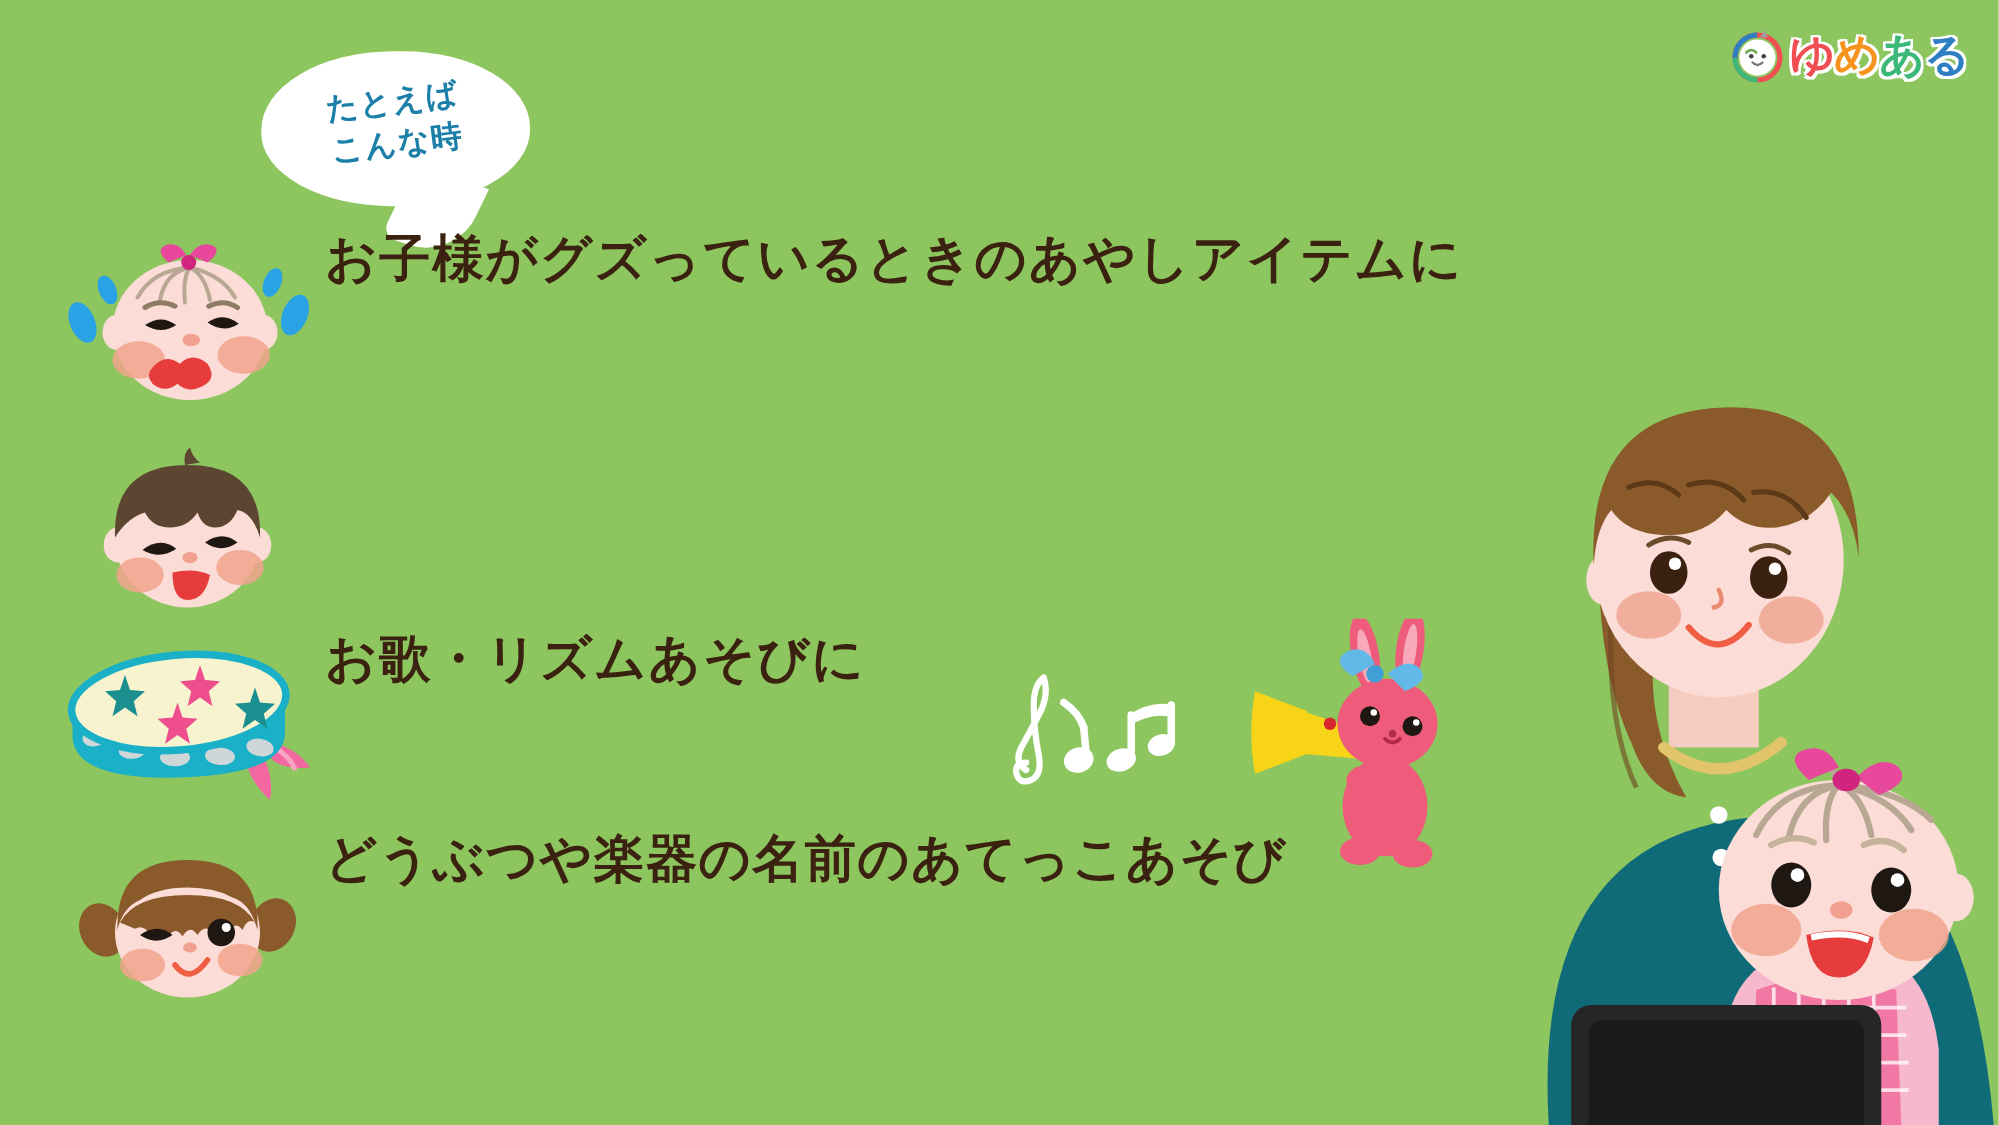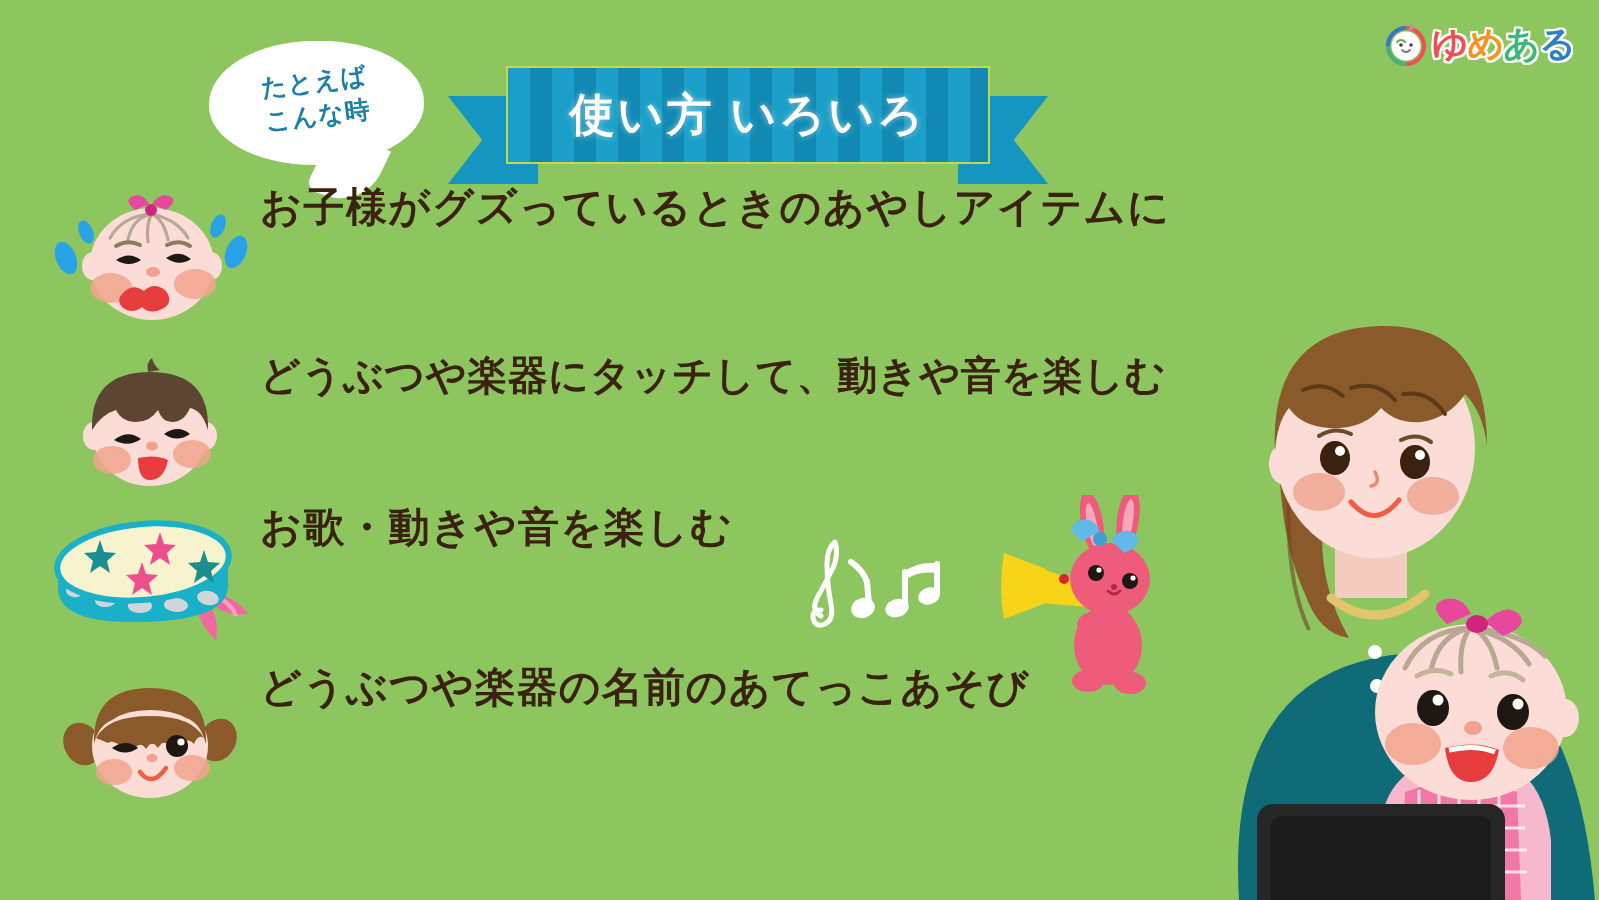--- a/index.html
+++ b/index.html
@@ -234,27 +234,20 @@
 
   <div id="bubble">
     <div class="bubble-tail"></div>
     <div class="bubble-body"></div>
     <div class="bubble-text">
       <div>たとえば</div>
       <div>こんな時</div>
     </div>
   </div>
 
-  <div id="ribbon">
-    <div class="tail left"></div>
-    <div class="tail right"></div>
-    <div class="band">
-      <div class="band-title">使い方 いろいろ</div>
-    </div>
-  </div>
 
   <div class="row" id="row-0">
     <div class="icon-slot">
       <svg viewBox="0 0 220 150" width="220" height="150" class="svg-fill">
 
         <ellipse cx="26" cy="78" rx="10" ry="17" fill="#29a3e6" transform="rotate(-22 26 78)"></ellipse>
         <ellipse cx="46" cy="52" rx="7" ry="12" fill="#29a3e6" transform="rotate(-22 46 52)"></ellipse>
 
         <ellipse cx="196" cy="72" rx="10" ry="17" fill="#29a3e6" transform="rotate(22 196 72)"></ellipse>
         <ellipse cx="178" cy="46" rx="7" ry="12" fill="#29a3e6" transform="rotate(22 178 46)"></ellipse>
@@ -311,21 +304,20 @@
         <path d="M124 86 q14 -10 26 0 q-13 9 -26 0z" fill="#1f1712"></path>
 
         <ellipse cx="112" cy="98" rx="6" ry="4.5" fill="#f2a090"></ellipse>
 
         <ellipse cx="72" cy="112" rx="19" ry="14" fill="#f0a38d" opacity=".85"></ellipse>
         <ellipse cx="152" cy="106" rx="19" ry="14" fill="#f0a38d" opacity=".85"></ellipse>
 
         <path d="M98 110 q18 -4 30 2 q-4 20 -18 20 q-12 0 -12 -22z" fill="#e63c3c"></path>
       </svg>
     </div>
-    <div class="row-text">どうぶつや楽器にタッチして、動きや音を楽しむ</div>
   </div>
 
   <div class="row" id="row-2">
     <div class="icon-slot">
       <svg viewBox="0 0 220 150" width="220" height="150" class="svg-fill">
 
         <path d="M168 92 q28 4 40 22 q-20 2 -30 -6 z" fill="#f368a0"></path>
         <path d="M166 98 q14 20 10 42 q-16 -14 -20 -34 z" fill="#f368a0"></path>
         <path d="M176 96 q16 8 20 20" stroke="#f9a3c5" stroke-width="4" fill="none"></path>
 
@@ -343,21 +335,21 @@
         <ellipse cx="103" cy="62" rx="86" ry="38" fill="none" stroke="#1ab0c8" stroke-width="6" transform="rotate(-5 103 62)"></ellipse>
 
         <g>
           <path d="M56 52 l4 -12 4 12 12 1 -9 8 3 12 -10 -7 -10 7 3 -12 -9 -8z" fill="#1b8f8f"></path>
           <path d="M116 44 l4 -12 4 12 12 1 -9 8 3 12 -10 -7 -10 7 3 -12 -9 -8z" fill="#ee4e8e"></path>
           <path d="M98 74 l4 -12 4 12 12 1 -9 8 3 12 -10 -7 -10 7 3 -12 -9 -8z" fill="#ee4e8e"></path>
           <path d="M160 62 l4 -12 4 12 12 1 -9 8 3 12 -10 -7 -10 7 3 -12 -9 -8z" fill="#1b8f8f"></path>
         </g>
       </svg>
     </div>
-    <div class="row-text">お歌・動きや音を楽しむ</div>
+    <div class="row-text">お歌・リズムあそびに</div>
   </div>
 
   <div class="row" id="row-3">
     <div class="icon-slot">
       <svg viewBox="0 0 220 150" width="220" height="150" class="svg-fill">
 
         <ellipse cx="42" cy="84" rx="18" ry="22" fill="#8a5a2b" transform="rotate(-25 42 84)"></ellipse>
         <ellipse cx="178" cy="80" rx="18" ry="22" fill="#8a5a2b" transform="rotate(25 178 80)"></ellipse>
 
         <ellipse cx="110" cy="86" rx="58" ry="52" fill="#fbdcd6"></ellipse>

